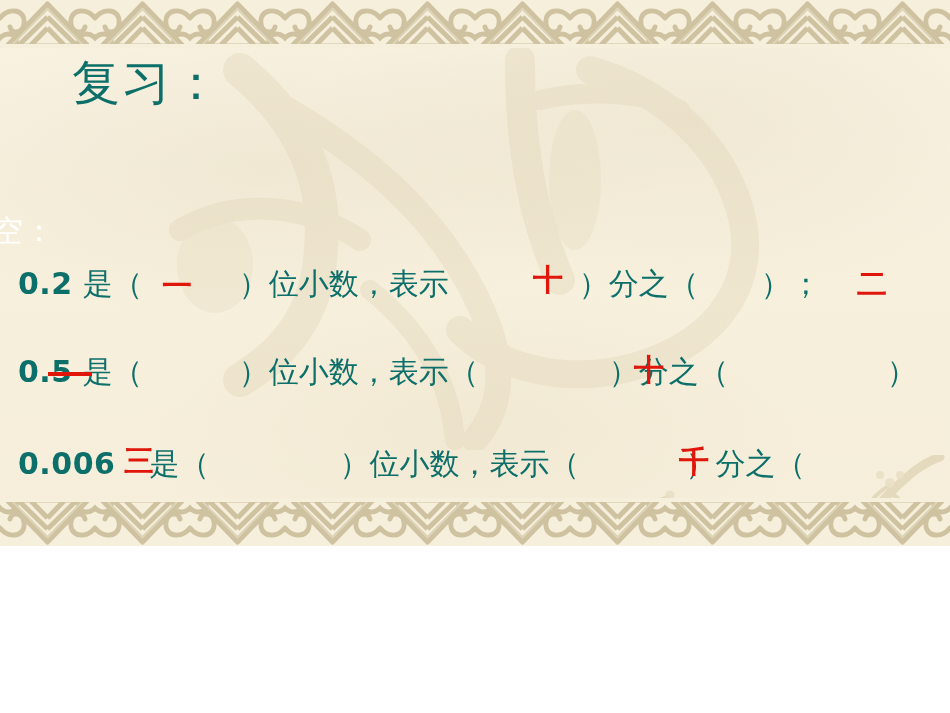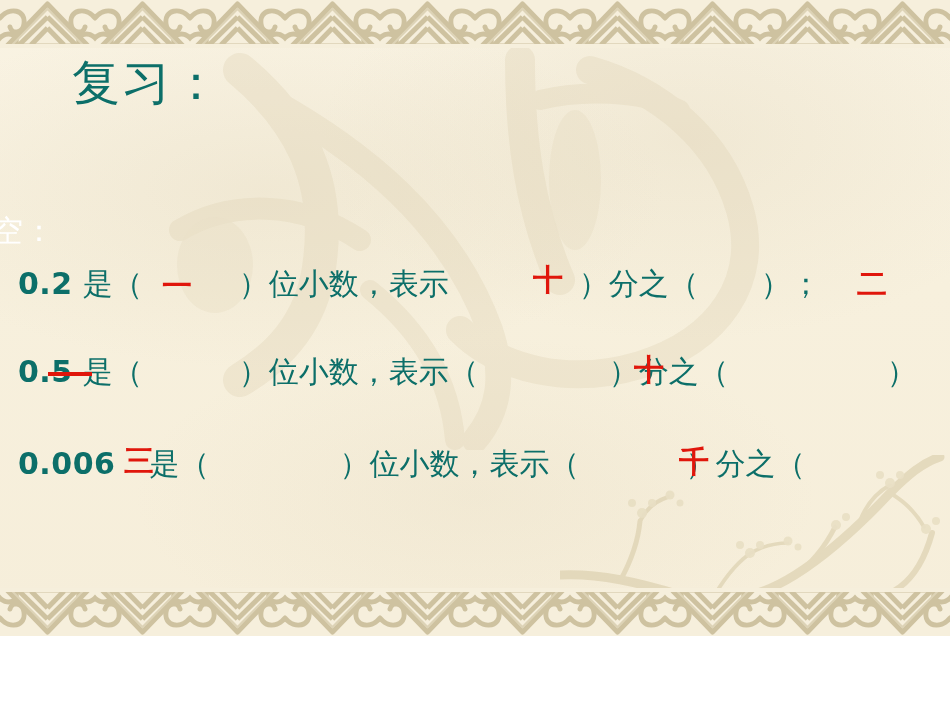--- a/index.html
+++ b/index.html
@@ -8,21 +8,21 @@
     padding: 0;
     background: #ffffff;
   }
   body {
     font-family: "Liberation Sans", "DejaVu Sans", sans-serif;
   }
 
   .slide {
     position: relative;
     width: 950px;
-    height: 636px;
+    height: 546px;
     overflow: hidden;
     background: #f8f1df;
     box-sizing: border-box;
   }
 
   
   .paper-base {
     position: absolute;
     inset: 0;
     background:

